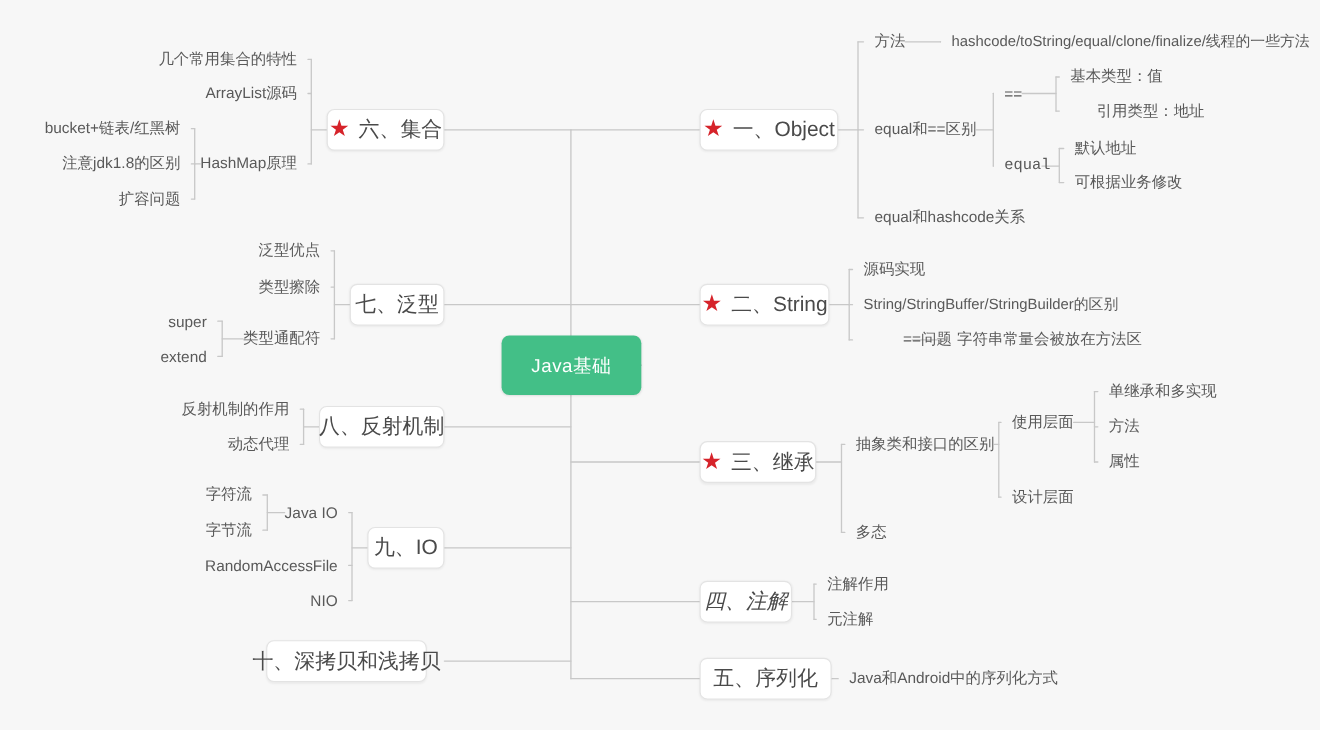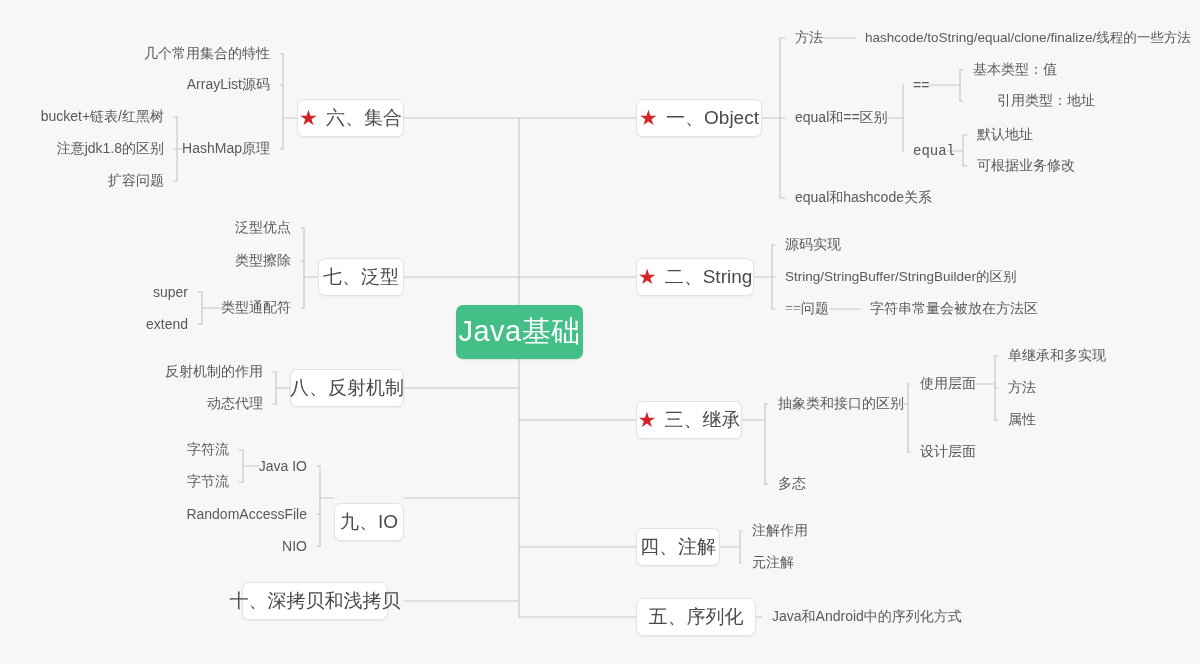--- a/index.html
+++ b/index.html
@@ -16,21 +16,21 @@
     position: absolute;
     display: flex; align-items: center; justify-content: center;
     white-space: nowrap;
     transform: translateY(-50%);
   }
   
   .node.root {
     background: #43bf87;
     color: #ffffff;
     border-radius: 7px;
-    font-size: 29px;
+    font-size: 17px;
     letter-spacing: .5px;
     padding: 0 19px;
     height: 54px;
     box-shadow: 0 1px 2px rgba(0,0,0,.10);
   }
   
   .node.boxed {
     background: #ffffff;
     border: 1px solid #e3e3e3;
     border-radius: 7px;
@@ -201,21 +201,21 @@
       <div class="node boxed" style="top: 277px; left: 636px; width: 118px;">
         <span class="star">★</span>
         <span class="label">二、String</span>
       </div>
       <div class="node plain align-left" style="top: 245px; left: 785px;">
         <span class="label">源码实现</span>
       </div>
       <div class="node plain align-left sz13" style="top: 277px; left: 785px;">
         <span class="label">String/StringBuffer/StringBuilder的区别</span>
       </div>
-      <div class="node plain align-left" style="top: 309px; left: 785px; font-family: Liberation Serif, serif;">
+      <div class="node plain align-left" style="top: 309px; left: 821px;">
         <span class="label">==问题</span>
       </div>
       <div class="node plain align-left" style="top: 309px; left: 870px;">
         <span class="label">字符串常量会被放在方法区</span>
       </div>
       <div class="node boxed" style="top: 420px; left: 636px; width: 106px;">
         <span class="star">★</span>
         <span class="label">三、继承</span>
       </div>
       <div class="node plain align-left" style="top: 404px; left: 778px;">
@@ -232,21 +232,21 @@
       </div>
       <div class="node plain align-left" style="top: 420px; left: 1008px;">
         <span class="label">属性</span>
       </div>
       <div class="node plain align-left" style="top: 452px; left: 920px;">
         <span class="label">设计层面</span>
       </div>
       <div class="node plain align-left" style="top: 484px; left: 778px;">
         <span class="label">多态</span>
       </div>
-      <div class="node boxed" style="top: 547px; left: 636px; width: 84px;">
+      <div class="node boxed" style="top: 547px; left: 636px; width: 84px; font-style: italic;">
         <span class="label">四、注解</span>
       </div>
       <div class="node plain align-left" style="top: 531px; left: 752px;">
         <span class="label">注解作用</span>
       </div>
       <div class="node plain align-left" style="top: 563px; left: 752px;">
         <span class="label">元注解</span>
       </div>
       <div class="node boxed" style="top: 617px; left: 636px; width: 120px;">
         <span class="label">五、序列化</span>
@@ -296,21 +296,21 @@
       </div>
       <div class="node boxed" style="top: 388px; left: 290px; width: 114px;">
         <span class="label">八、反射机制</span>
       </div>
       <div class="node plain align-right" style="top: 372px; right: 937px;">
         <span class="label">反射机制的作用</span>
       </div>
       <div class="node plain align-right" style="top: 404px; right: 937px;">
         <span class="label">动态代理</span>
       </div>
-      <div class="node boxed" style="top: 498px; left: 334px; width: 70px; margin-top: 24px;">
+      <div class="node boxed" style="top: 498px; left: 334px; width: 70px;">
         <span class="label">九、IO</span>
       </div>
       <div class="node plain align-right" style="top: 466px; right: 893px;">
         <span class="label">Java IO</span>
       </div>
       <div class="node plain align-right" style="top: 450px; right: 971px;">
         <span class="label">字符流</span>
       </div>
       <div class="node plain align-right" style="top: 482px; right: 971px;">
         <span class="label">字节流</span>

